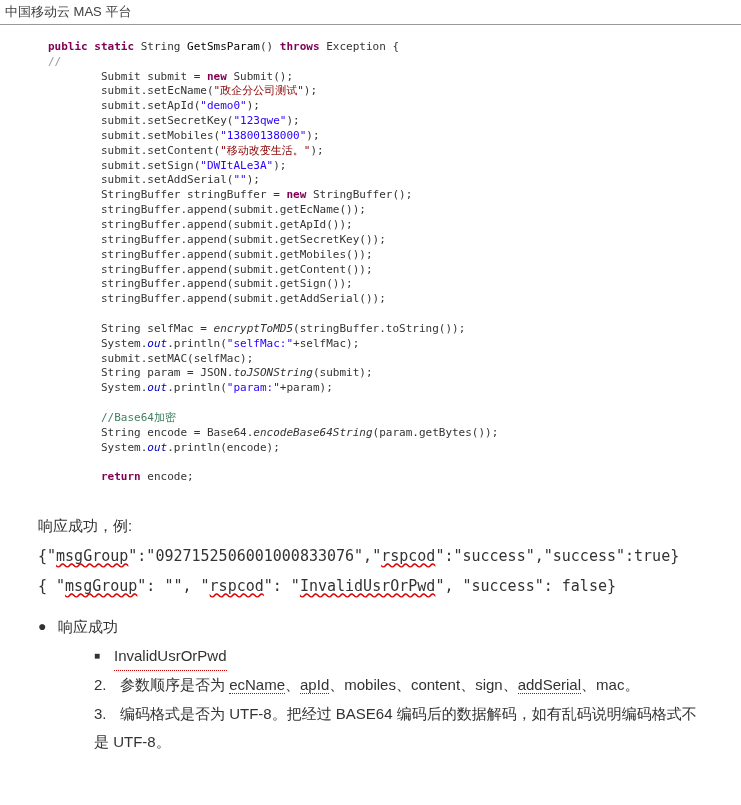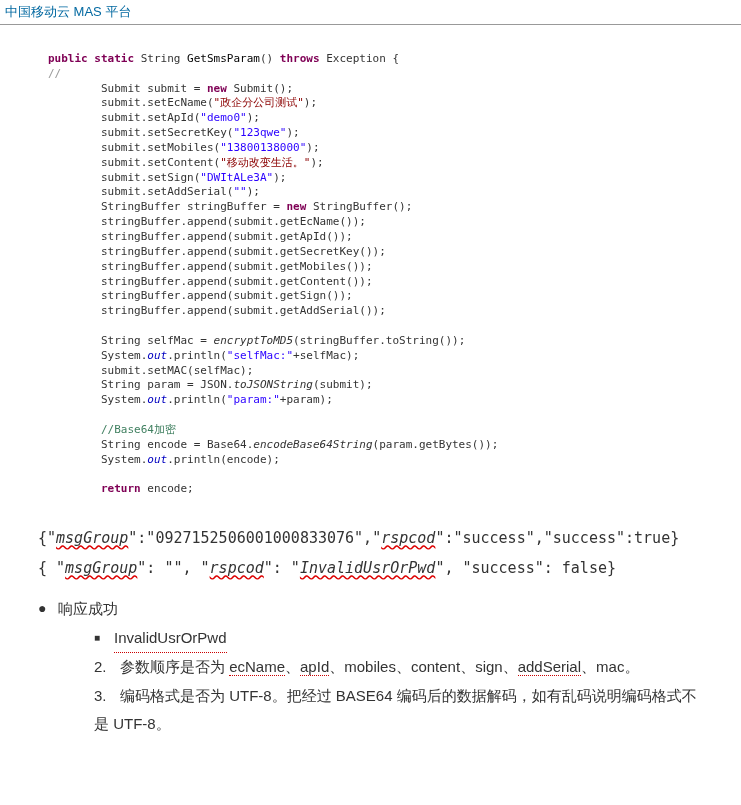--- a/index.html
+++ b/index.html
@@ -1,27 +1,27 @@
 <!DOCTYPE html>
 <html><head>
 <meta charset="utf-8">
 <style>
 * { margin: 0; padding: 0; box-sizing: border-box; }
 body { font-family: "Microsoft YaHei", Arial, sans-serif; font-size: 14px; color: #333; width: 741px; background: #fff; position: relative; }
-.header { color: #0369a1; font-size: 13px; padding: 3px 0 3px 5px; border-bottom: 1px solid #999; margin-bottom: 12px; }
+.header { color: #404040; font-size: 13px; padding: 3px 0 3px 5px; border-bottom: 1px solid #999; }
 .code-block { font-family: Consolas, monospace; font-size: 11px; line-height: 1.35; padding-left: 48px; margin-bottom: 18px; white-space: pre; }
 .kw-purple { color: #7f0055; font-weight: bold; }
 .kw-black { color: #000; }
 .str-blue { color: #2a00ff; }
 .str-red { color: #8b0000; }
 .comment { color: #3f7f5f; }
 .prefix { color: #999; }
 .response-section { padding: 8px 38px 12px; font-size: 15px; line-height: 2.0; }
 .mono { font-family: Consolas, monospace; }
-.underline-red { text-decoration: underline wavy #d00; text-decoration-skip-ink: none; font-style: italic; }
+.underline-red { text-decoration: underline wavy #d00; text-decoration-skip-ink: none; }
 .underline-red2 { border-bottom: 1px dotted #c00; }
 .troubleshoot { padding: 0 38px 20px; font-size: 15px; line-height: 1.9; }
 .bullet-row { display: flex; align-items: flex-start; }
 .bullet { width: 20px; display: inline-block; }
 .bullet.round { font-size: 14px; }
 .bullet.square { font-size: 10px; padding-top: 4px; }
 .sub1 { padding-left: 56px; }
 .sub2 { padding-left: 56px; }
 .num { display: inline-block; width: 26px; }
 </style>
@@ -57,20 +57,21 @@
         <span>System.</span><span style="color:#0000c0;font-style:italic">out</span><span>.println(</span><span class="str-blue">"param:"</span><span>+param);</span>
 
         <span class="comment">//Base64加密</span>
         <span>String encode = Base64.</span><span style="font-style:italic">encodeBase64String</span><span>(param.getBytes());</span>
         <span>System.</span><span style="color:#0000c0;font-style:italic">out</span><span>.println(encode);</span>
 
         <span class="kw-purple">return</span><span> encode;</span>
 </div>
 
 <div class="response-section">
+  <div>响应成功，例:</div>
   <div class="mono"><span>{"</span><span class="underline-red">msgGroup</span><span>":"0927152506001000833076","</span><span class="underline-red">rspcod</span><span>":"success","success":true}</span></div>
   <div class="mono"><span>{ "</span><span class="underline-red">msgGroup</span><span>": "", "</span><span class="underline-red">rspcod</span><span>": "</span><span class="underline-red">InvalidUsrOrPwd</span><span>", "success": false}</span></div>
 </div>
 
 <div class="troubleshoot">
   <div class="bullet-row">
     <span class="bullet round">●</span>
     <span>响应成功</span>
   </div>
   <div class="bullet-row sub1">

